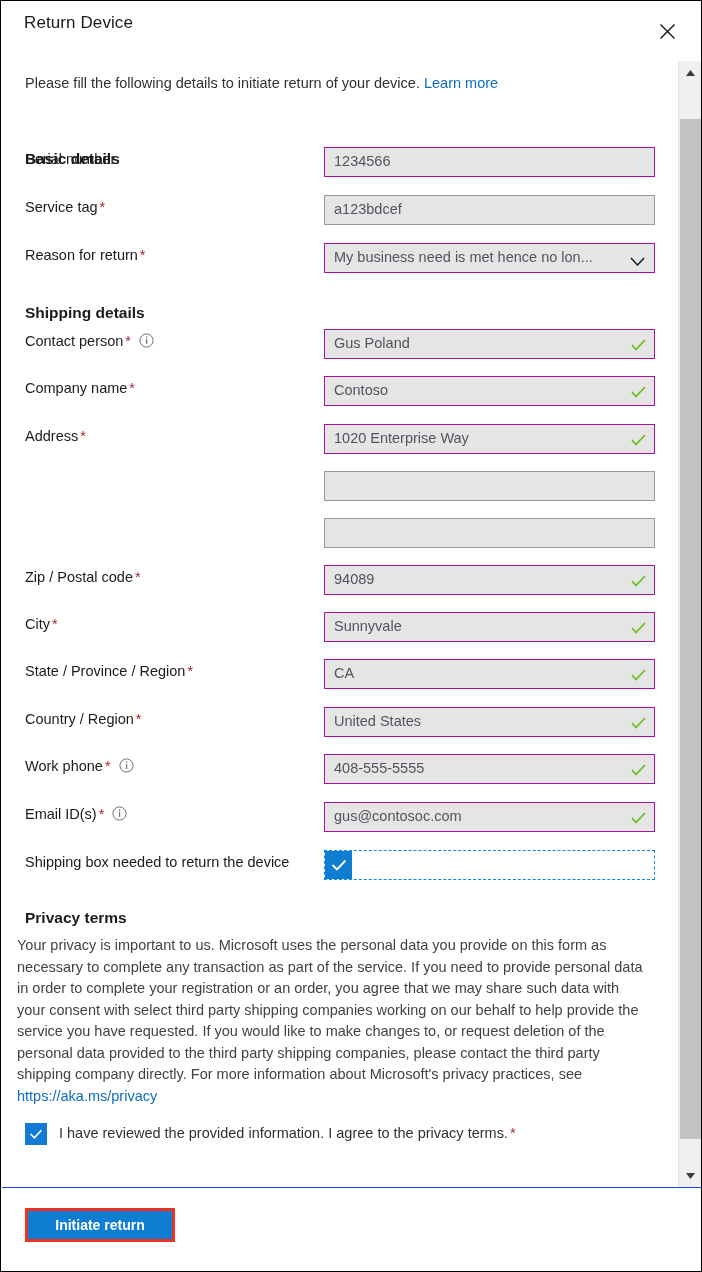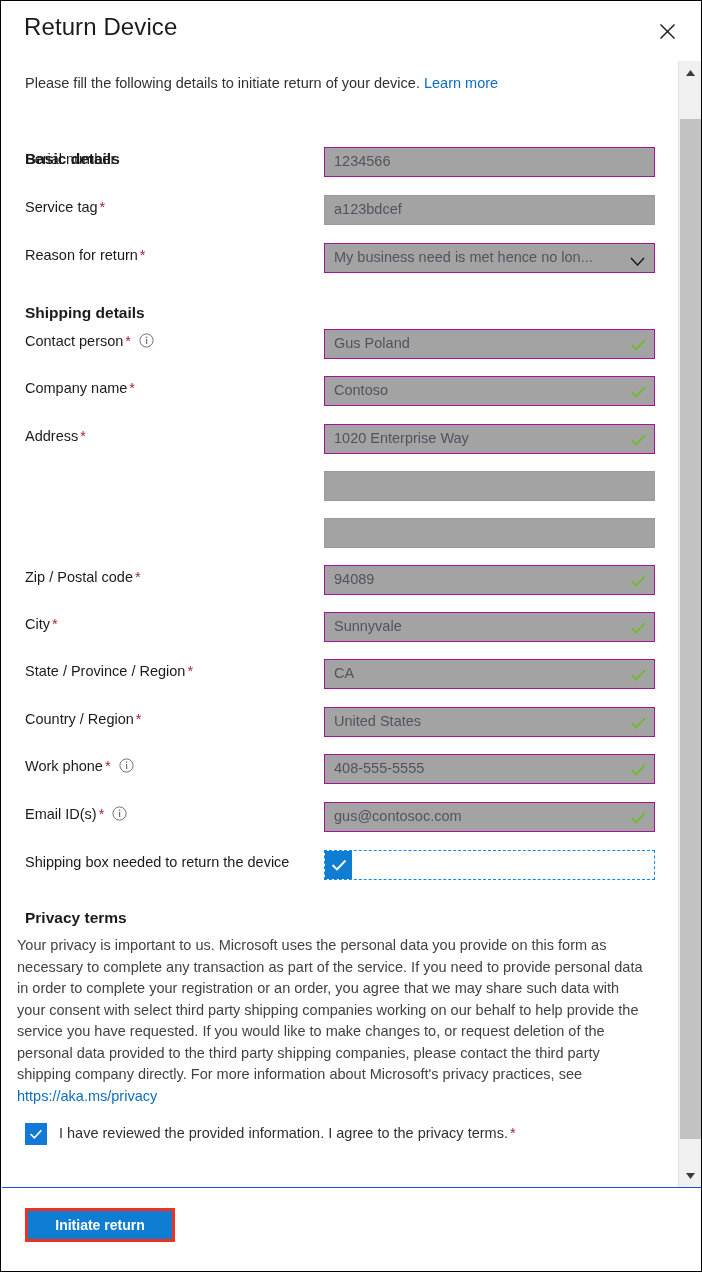--- a/index.html
+++ b/index.html
@@ -27,21 +27,21 @@
     position: absolute;
     left: 0; top: 0;
     width: 700px;
     height: 60px;
     box-sizing: border-box;
   }
   .panel-title {
     position: absolute;
     left: 23px;
     top: 12px;
-    font-size: 24px;
+    font-size: 17px;
     font-weight: 400;
     color: #1b1b1b;
     letter-spacing: .1px;
     white-space: nowrap;
   }
   .close-button {
     position: absolute;
     right: 18px;
     top: 14px;
     width: 32px;
@@ -123,21 +123,21 @@
     cursor: pointer;
   }
 
   .field {
     position: absolute;
     left: 322px;
     top: 0;
     width: 331px;
     height: 30px;
     box-sizing: border-box;
-    background: #a3a3a3;
+    background: #e5e5e5;
     border: 1px solid #9b9b9b;
   }
   .field.validated { border-color: #a4139a; }
   .field .field-text {
     position: absolute;
     left: 9px;
     top: 5px;
     font-size: 14.5px;
     color: #53535f;
     white-space: nowrap;

